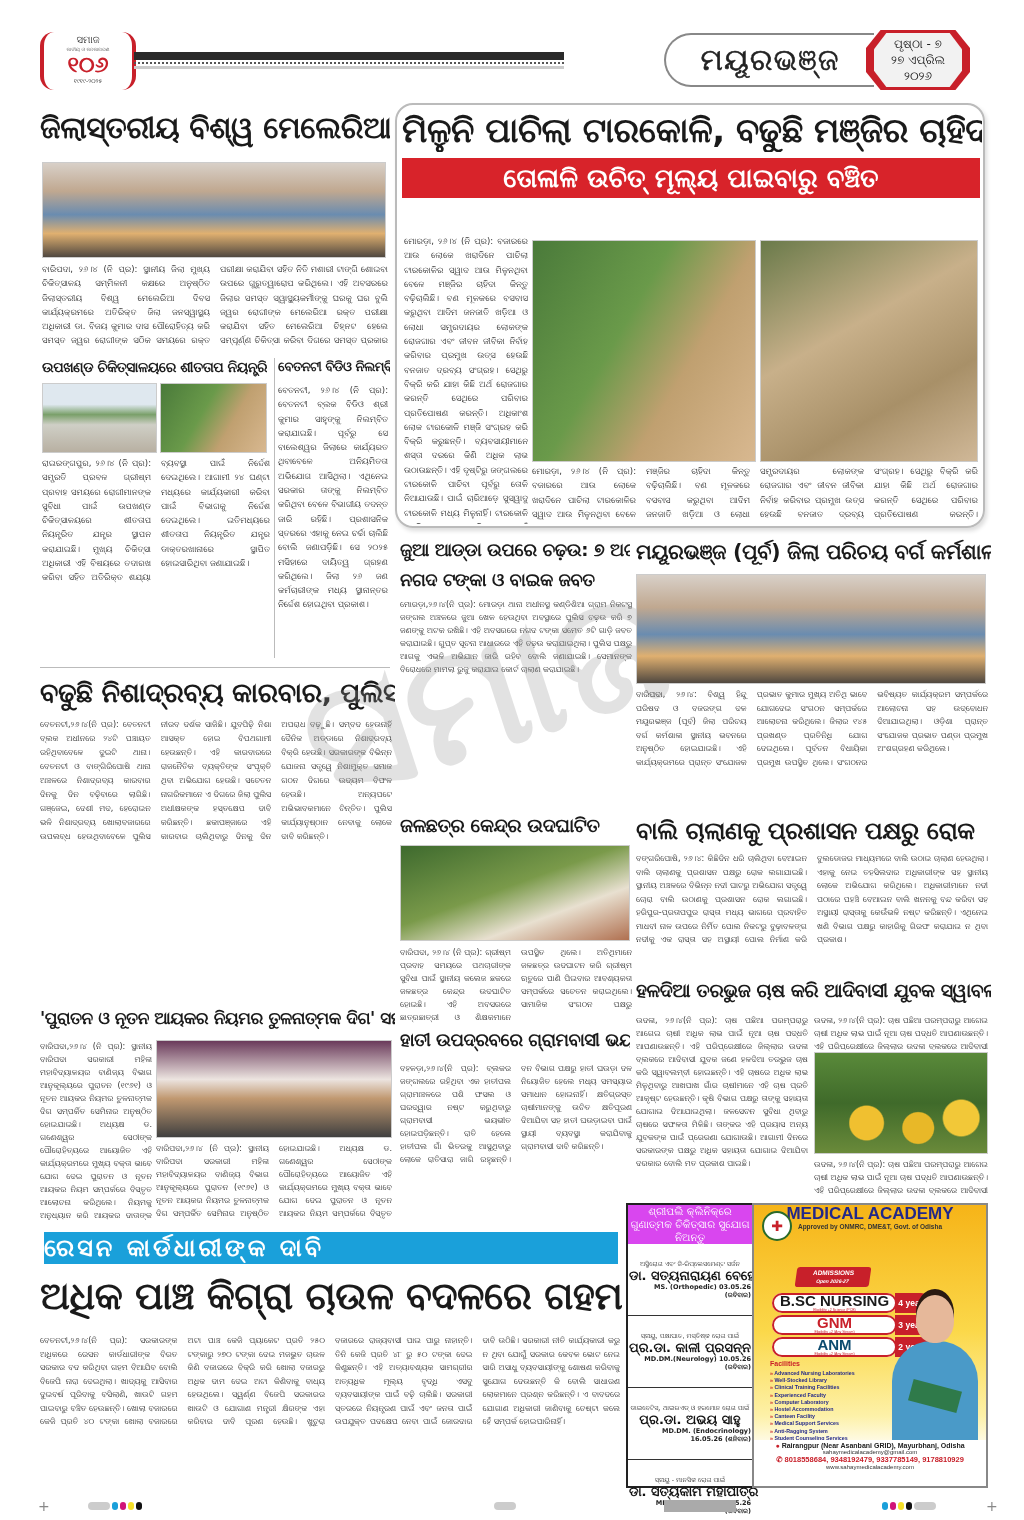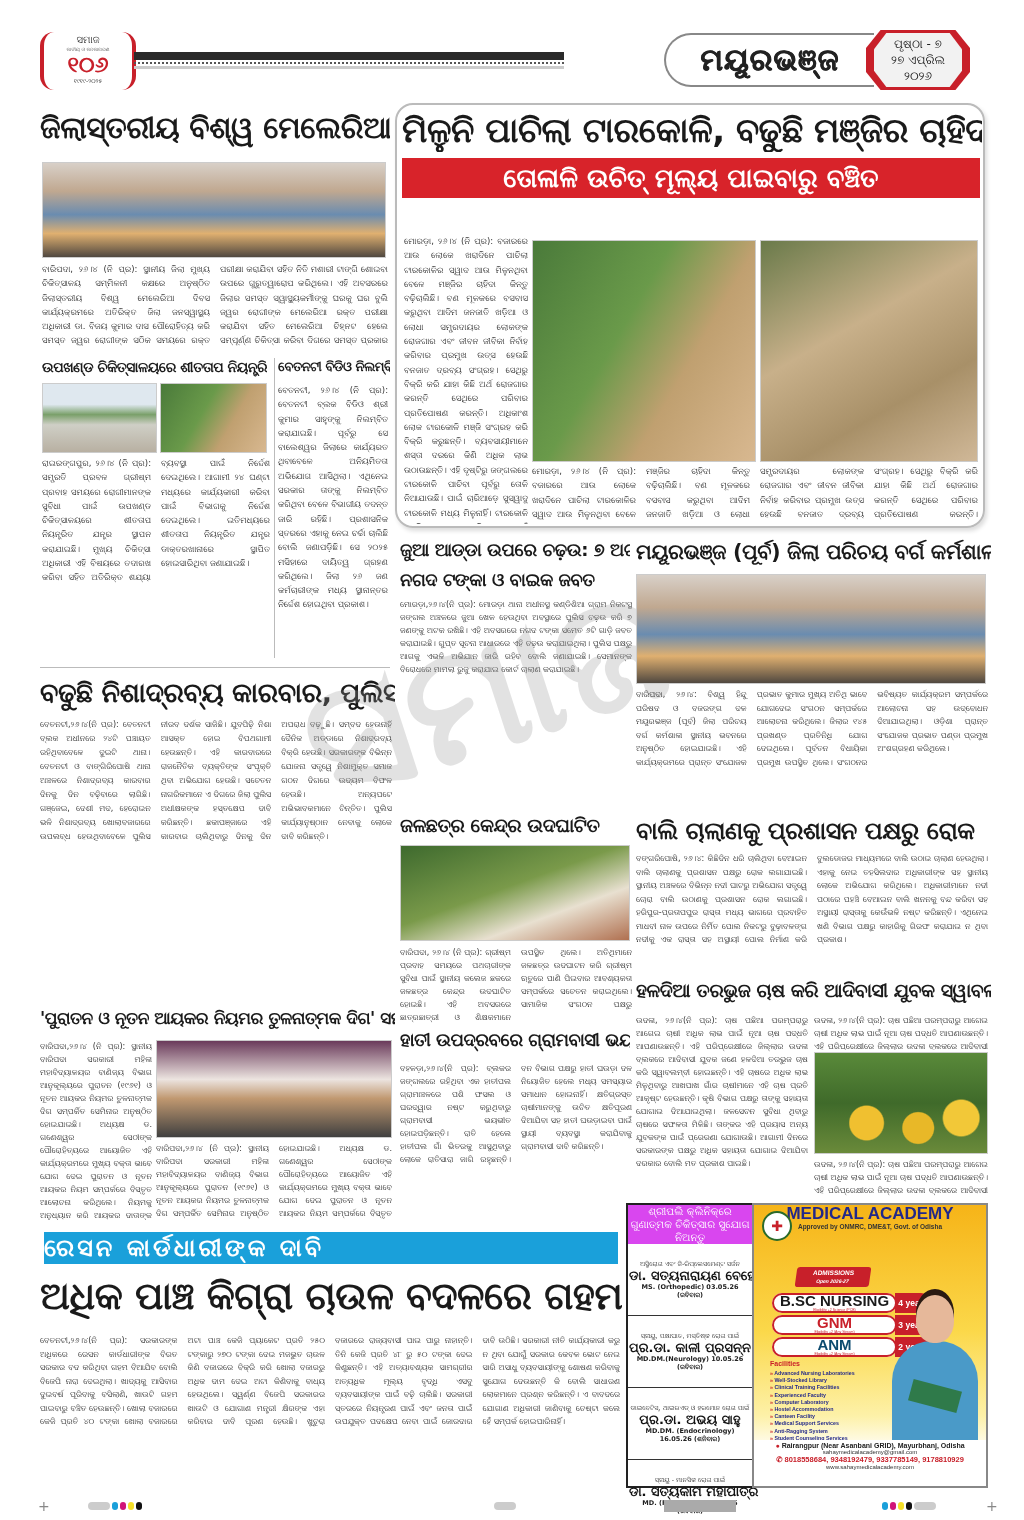--- a/index.html
+++ b/index.html
@@ -8,21 +8,21 @@
   
   .logo { left: 40px; top: 32px; width: 96px; height: 58px; border-left: 4px solid #c8202a; border-right: 4px solid #c8202a; border-radius: 14px; text-align: center; }
   .logo .t1 { font-size: 10px; color: #333; margin-top: 2px; }
   .logo .t2 { font-size: 5px; color: #555; }
   .logo .num { font-size: 22px; font-weight: bold; color: #c8202a; line-height: 24px; }
   .logo .yrs { font-size: 6px; color: #333; }
   .rule-dark { left: 134px; top: 52px; width: 430px; height: 8px; background: #2a2a2a; }
   .rule-dot { left: 134px; top: 62px; width: 430px; height: 0; border-top: 2px dotted #555; }
   .rule-grey { left: 134px; top: 66px; width: 430px; height: 3px; background: #ccc; }
   .section-tab { left: 664px; top: 33px; width: 210px; height: 54px; border: 2px solid #888; border-right: none; border-radius: 40px 0 0 40px; background: #fff; display: flex; align-items: center; justify-content: center; }
-  .section-tab span { font-size: 30px; font-weight: bold; color: #222; -webkit-text-stroke: 0.6px #222; letter-spacing: 1px; }
+  .section-tab span { font-size: 30px; font-weight: normal; color: #222; -webkit-text-stroke: 0.6px #222; letter-spacing: 1px; }
   .page-badge { left: 866px; top: 30px; width: 104px; height: 60px; background: #c8202a; clip-path: polygon(14% 0, 86% 0, 100% 30%, 100% 70%, 86% 100%, 14% 100%, 0 70%, 0 30%); }
   .page-badge-inner { left: 874px; top: 33px; width: 88px; height: 54px; background: #f2f2f2; clip-path: polygon(14% 0, 86% 0, 100% 30%, 100% 70%, 86% 100%, 14% 100%, 0 70%, 0 30%); text-align: center; font-size: 12px; line-height: 16px; padding-top: 3px; color: #222; }
 
   
   .hl { font-weight: bold; color: #1a1a1a; white-space: nowrap; overflow: hidden; letter-spacing: -0.5px; }
   .body-text { font-size: 8.5px; line-height: 14.3px; color: #333; text-align: justify; overflow: hidden; }
   .col2 { column-count: 2; column-gap: 10px; }
   .col3 { column-count: 3; column-gap: 10px; }
   .col4 { column-count: 4; column-gap: 10px; }
   .photo { background: linear-gradient(135deg, #8a9a6a, #5f7a3c 40%, #b59a6a 70%, #d8c8a8); border: 1px solid #ccc; }
@@ -39,21 +39,21 @@
   .blue-bar { background: #1aa0da; color: #fff; font-weight: bold; text-align: left; white-space: nowrap; overflow: hidden; letter-spacing: 3px; }
   .divider-v { width: 1px; background: #bbb; }
   .divider-h { height: 1px; background: #bbb; }
 
   
   .clinic-ad { left: 626px; top: 1203px; width: 128px; height: 285px; border: 2px solid #222; background: #fff; }
   .clinic-ad .head { background: #d946ef; color: #fff; font-size: 10.5px; text-align: center; padding: 0 1px; line-height: 13px; }
   .clinic-ad .doc { border-bottom: 1px solid #333; text-align: center; padding: 16px 1px; }
   .clinic-ad .doc .spec { font-size: 6.5px; color: #333; }
   .clinic-ad .doc .name { font-size: 13px; font-weight: bold; color: #111; line-height: 15px; white-space: nowrap; }
-  .clinic-ad .doc .deg { font-size: 6.5px; font-weight: bold; color: #222; }
+  .clinic-ad .doc .deg { font-size: 6.5px; font-weight: bold; color: #222; text-align: right; }
   .clinic-ad .note { background: #ccc; font-size: 6px; text-align: center; padding: 1px; }
   .clinic-ad .venue { background: #111; color: #fff; font-size: 18px; font-weight: bold; text-align: center; padding: 4px 0; }
 
   .sahay-ad { left: 752px; top: 1203px; width: 236px; height: 285px; border: 2px solid #888; background: linear-gradient(180deg, #f6b418 0%, #fbd84a 45%, #fdf1a8 75%, #ffffff 88%); overflow: hidden; }
   .sahay-ad .title { font-family: "Liberation Sans", sans-serif; font-weight: bold; color: #22288a; text-align: center; }
   .sahay-ad .approved { font-size: 6.5px; color: #333; text-align: center; font-weight: bold; font-family: "Liberation Sans", sans-serif; }
   .sahay-ad .adm { position: absolute; left: 42px; top: 62px; width: 74px; height: 20px; background: #c8202a; color: #fff; font-size: 6.5px; font-weight: bold; text-align: center; line-height: 9px; padding-top: 1px; border-radius: 3px; transform: skewX(-8deg); font-family: "Liberation Sans", sans-serif; }
   .sahay-ad .course { position: absolute; left: 18px; width: 125px; height: 20px; background: #fff; border-radius: 10px; box-shadow: 0 0 0 2px #c8202a inset; font-family: "Liberation Sans", sans-serif; }
   .sahay-ad .course .cn { font-size: 15px; font-weight: 900; text-align: center; line-height: 15px; }
   .sahay-ad .course .el { font-size: 3.5px; color: #c8202a; text-align: center; line-height: 4px; }

